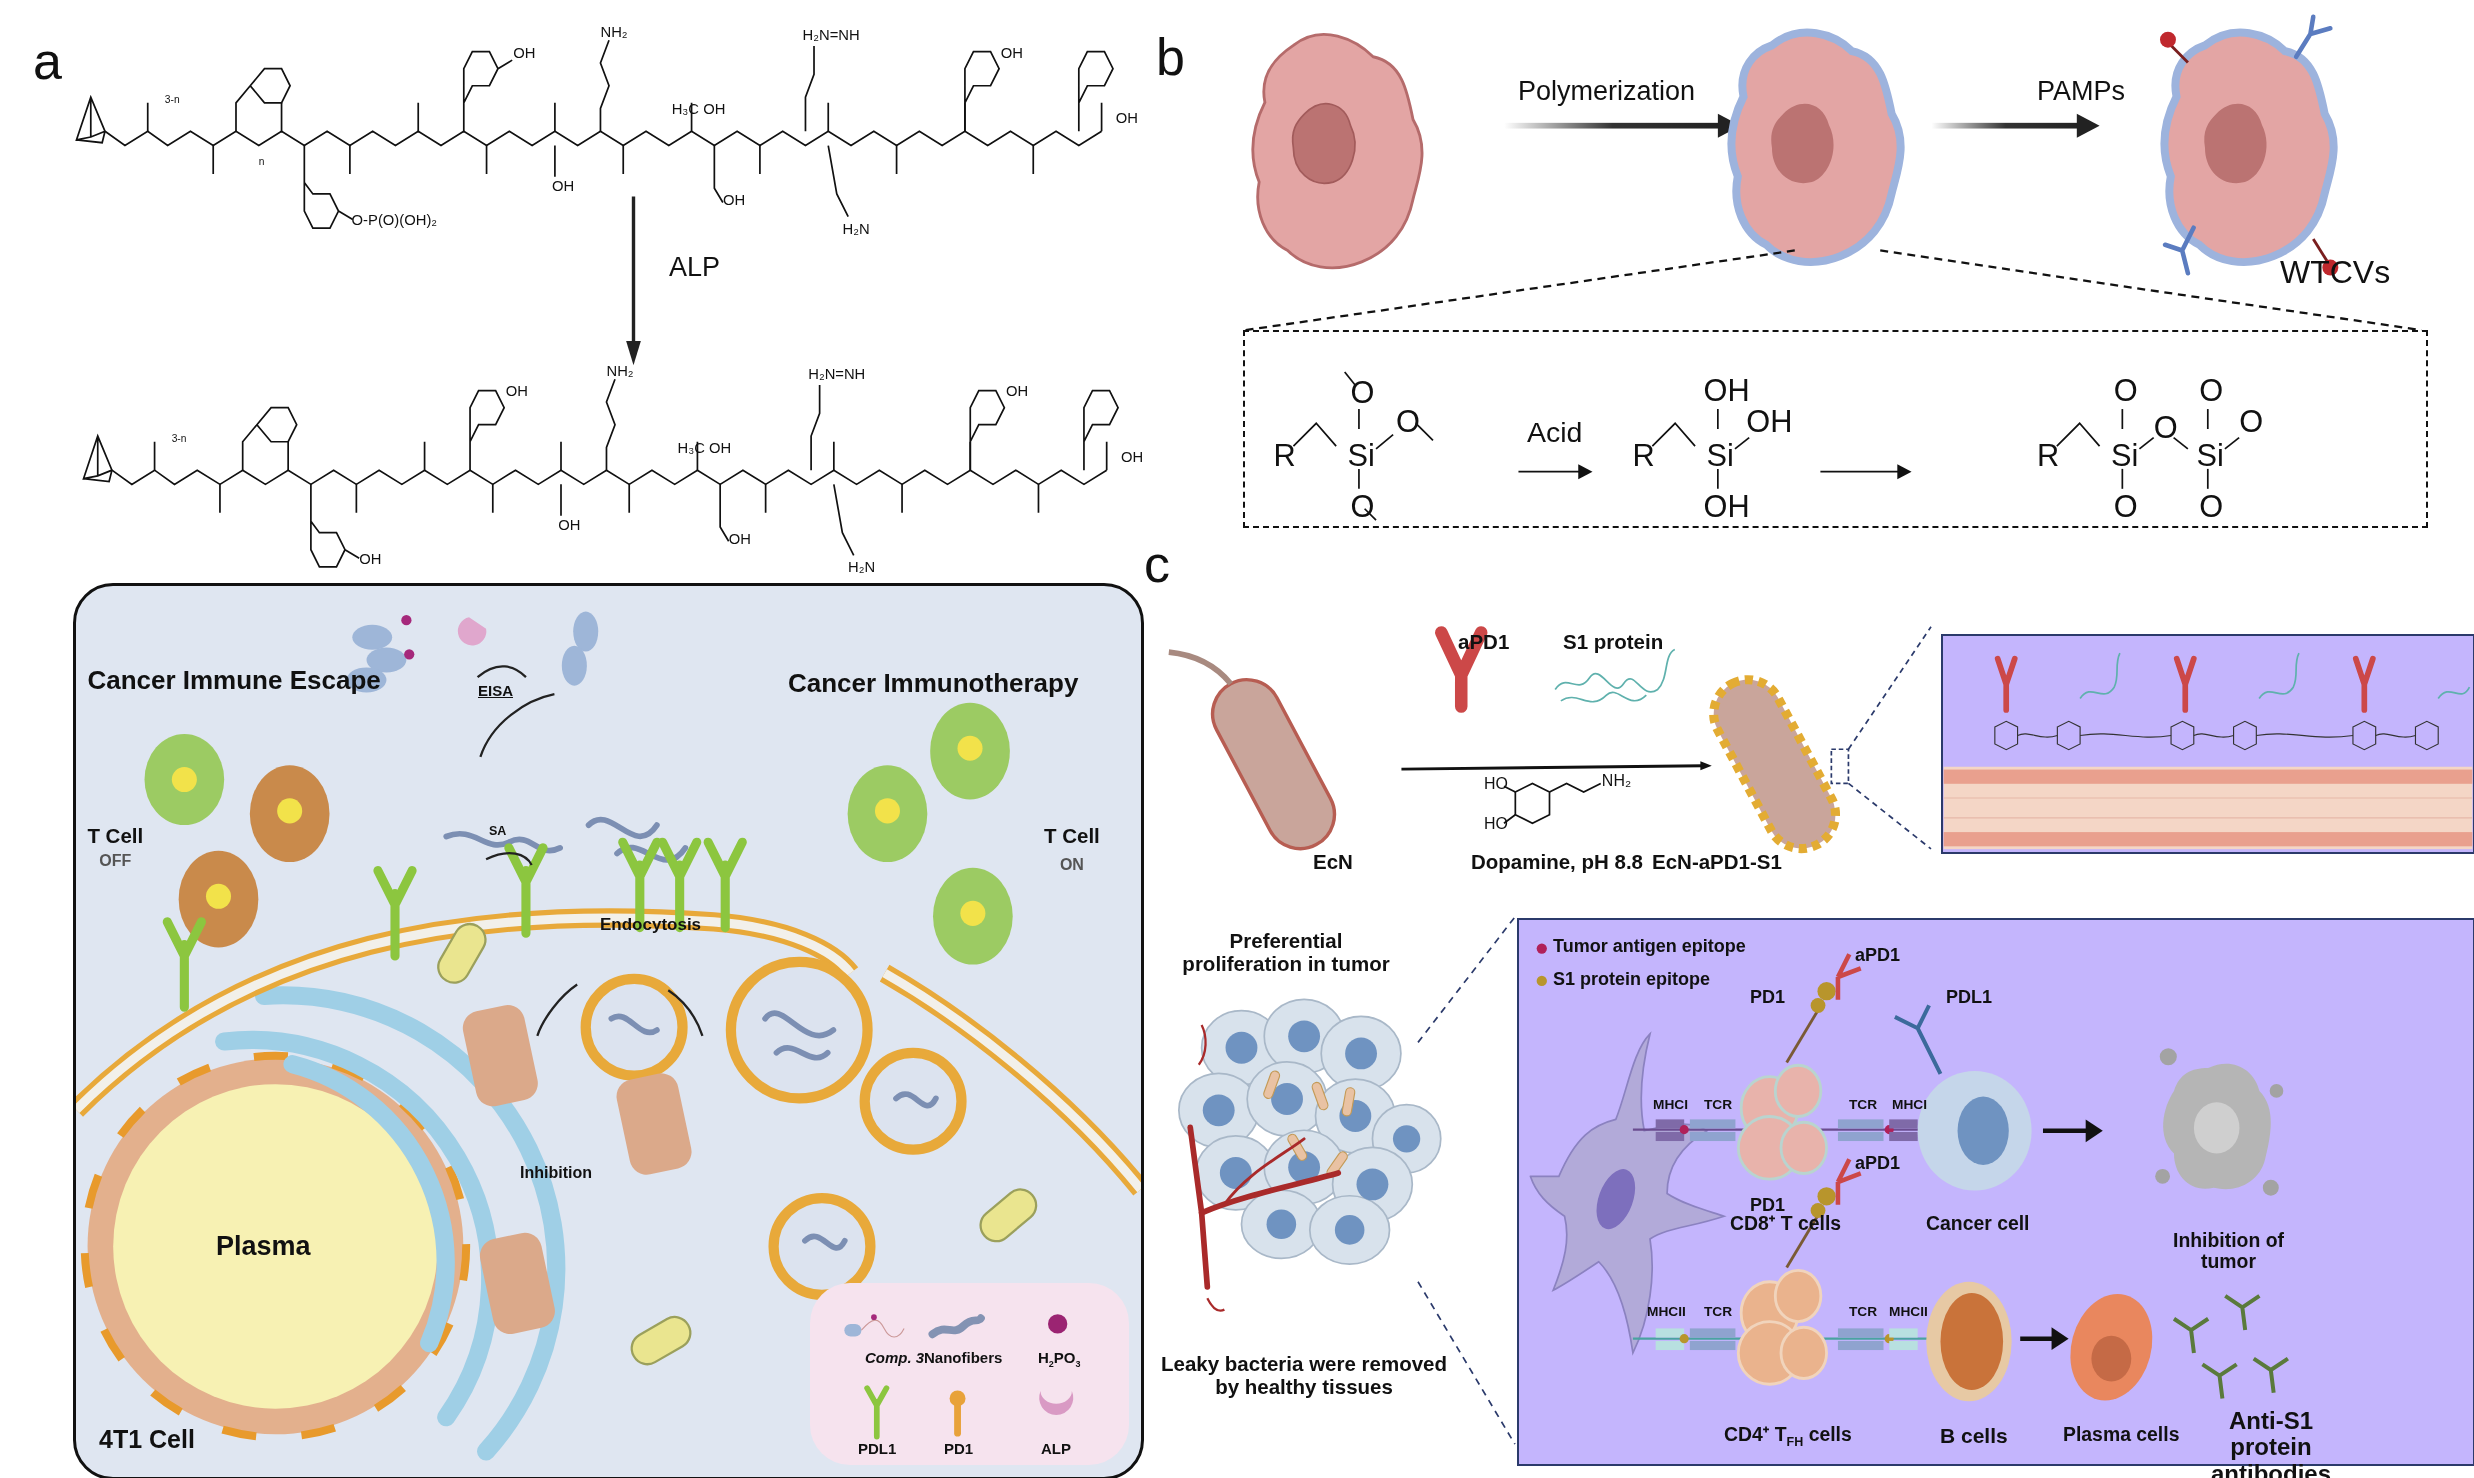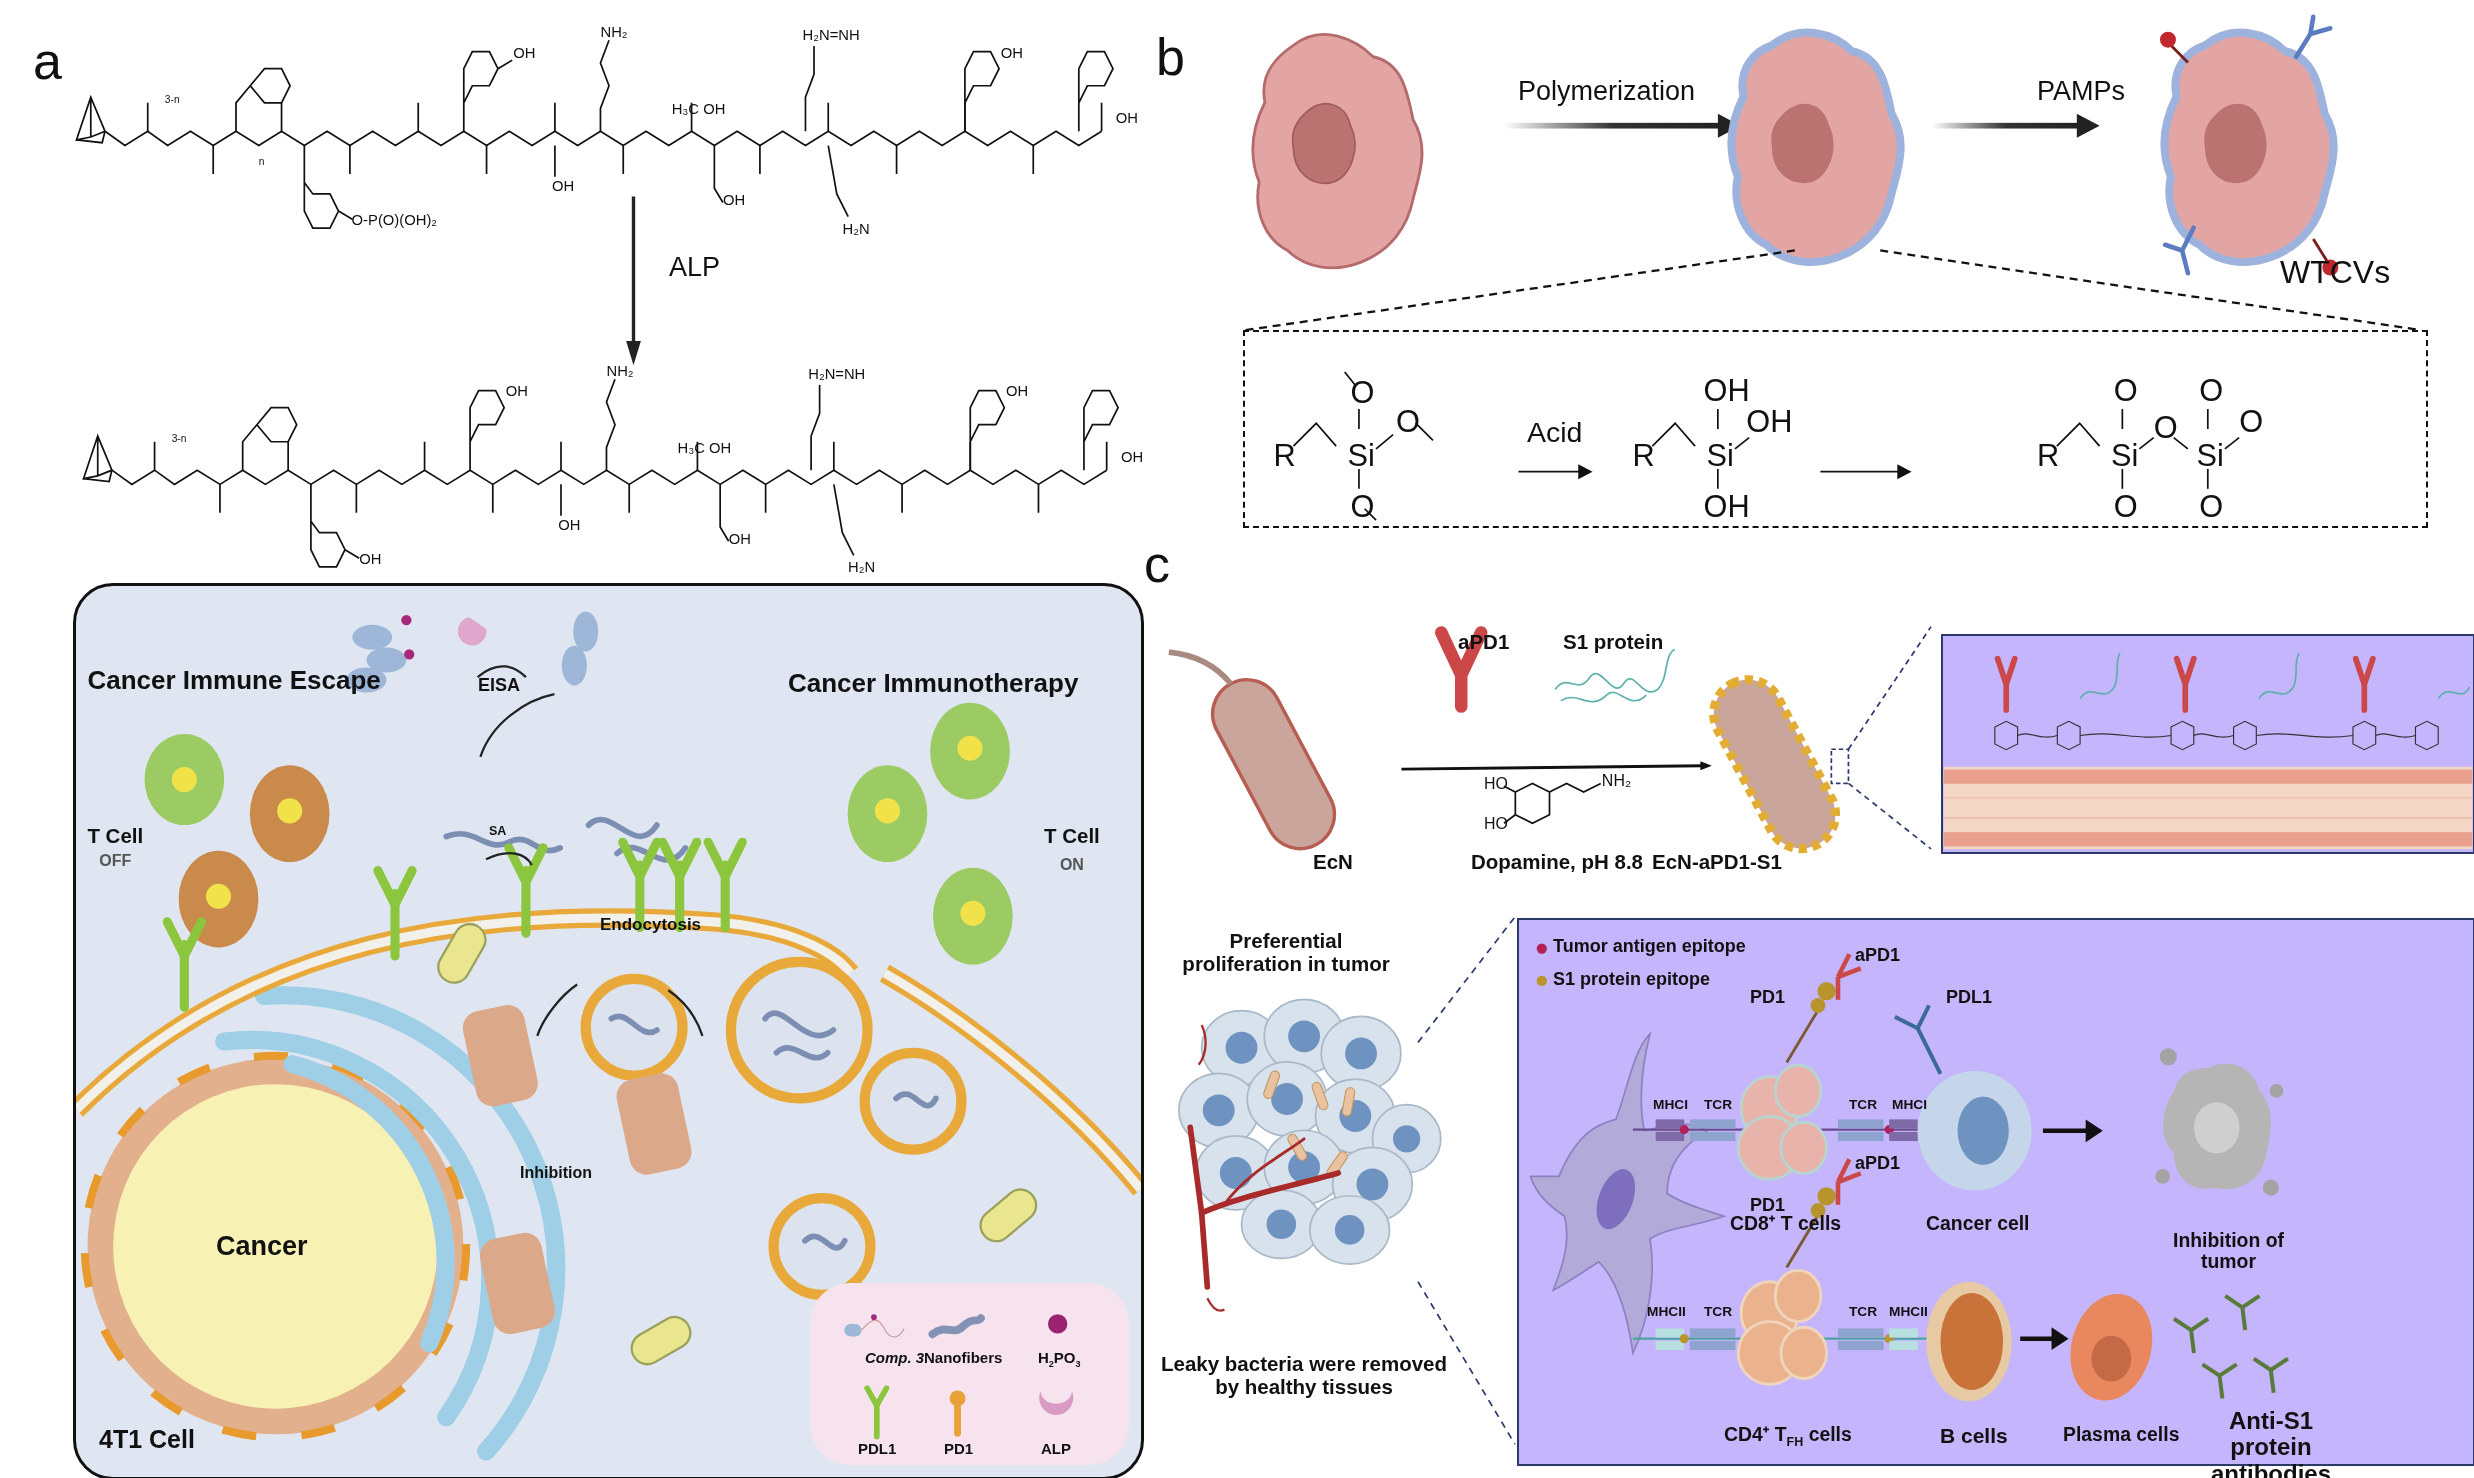--- a/index.html
+++ b/index.html
@@ -201,25 +201,25 @@
   <div class="lbl bold" style="left:11.4px;top:80px;font-size:26px;">Cancer Immune Escape</div>
   <div class="lbl bold" style="left:712px;top:83px;font-size:26px;">Cancer Immunotherapy</div>
   <div class="lbl bold center" style="left:11.4px;top:239px;font-size:20.5px;">
     <div>T Cell</div>
     <div style="font-size:16px;color:#555;margin-top:4.6px;">OFF</div>
   </div>
   <div class="lbl bold center" style="left:968px;top:239px;font-size:20.5px;">
     <div>T Cell</div>
     <div style="font-size:16px;color:#555;margin-top:8px;">ON</div>
   </div>
-  <div class="lbl bold" style="left:402px;top:90px;font-size:18px;">EISA</div>
+  <div class="lbl bold" style="left:402px;top:97px;font-size:15px;text-decoration:underline;">EISA</div>
   <div class="lbl bold" style="left:413px;top:239px;font-size:12.5px;">SA</div>
   <div class="lbl bold" style="left:524px;top:330px;font-size:17px;">Endocytosis</div>
   <div class="lbl bold" style="left:444px;top:578px;font-size:16px;">Inhibition</div>
-  <div class="lbl bold" style="left:140px;top:646px;font-size:27px;">Cancer</div>
+  <div class="lbl bold" style="left:140px;top:646px;font-size:27px;">Plasma</div>
   <div class="lbl bold" style="left:23px;top:840px;font-size:25px;">4T1 Cell</div>
 </div>
 
 <div class="legendbox">
   <svg style="left:0;top:0;" width="319" height="182" viewBox="0 0 560 320">
     <g>
       <rect x="60" y="72" width="30" height="22" rx="11" fill="#9eb6d8"></rect>
       <path d="M90 83 C110 60 120 60 130 80 C140 100 155 100 165 80" stroke="#c99" stroke-width="2" fill="none"></path>
       <circle cx="112" cy="60" r="5" fill="#a5287b"></circle>
     </g>

